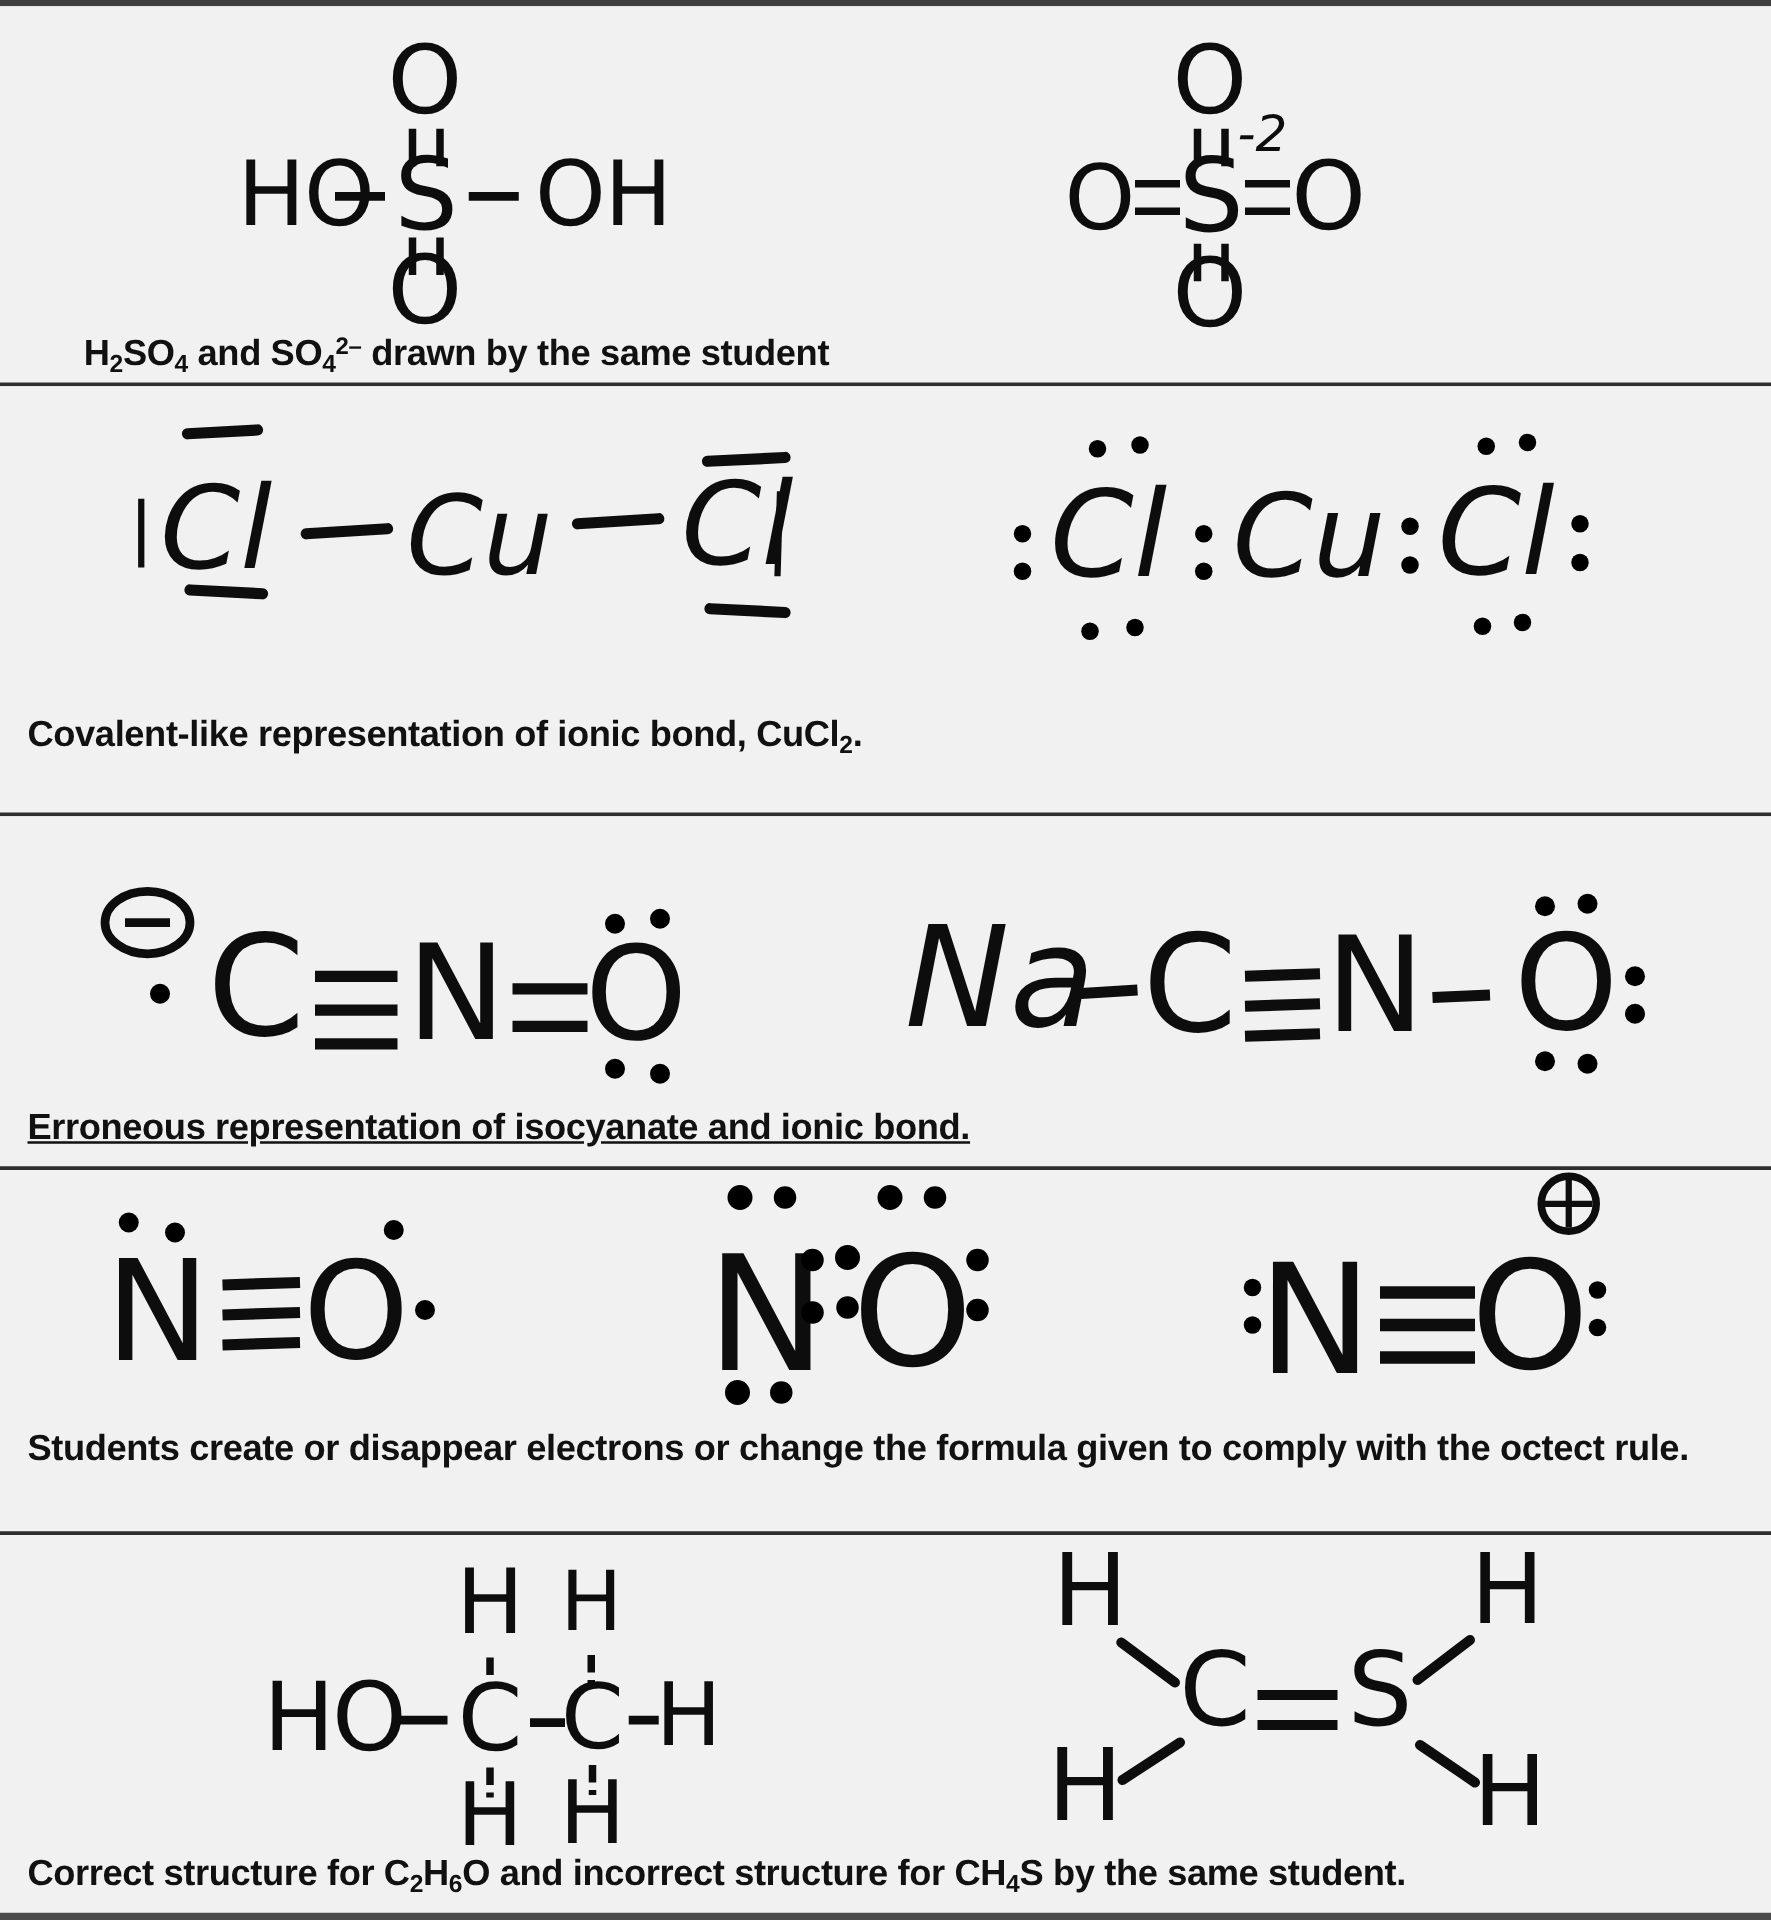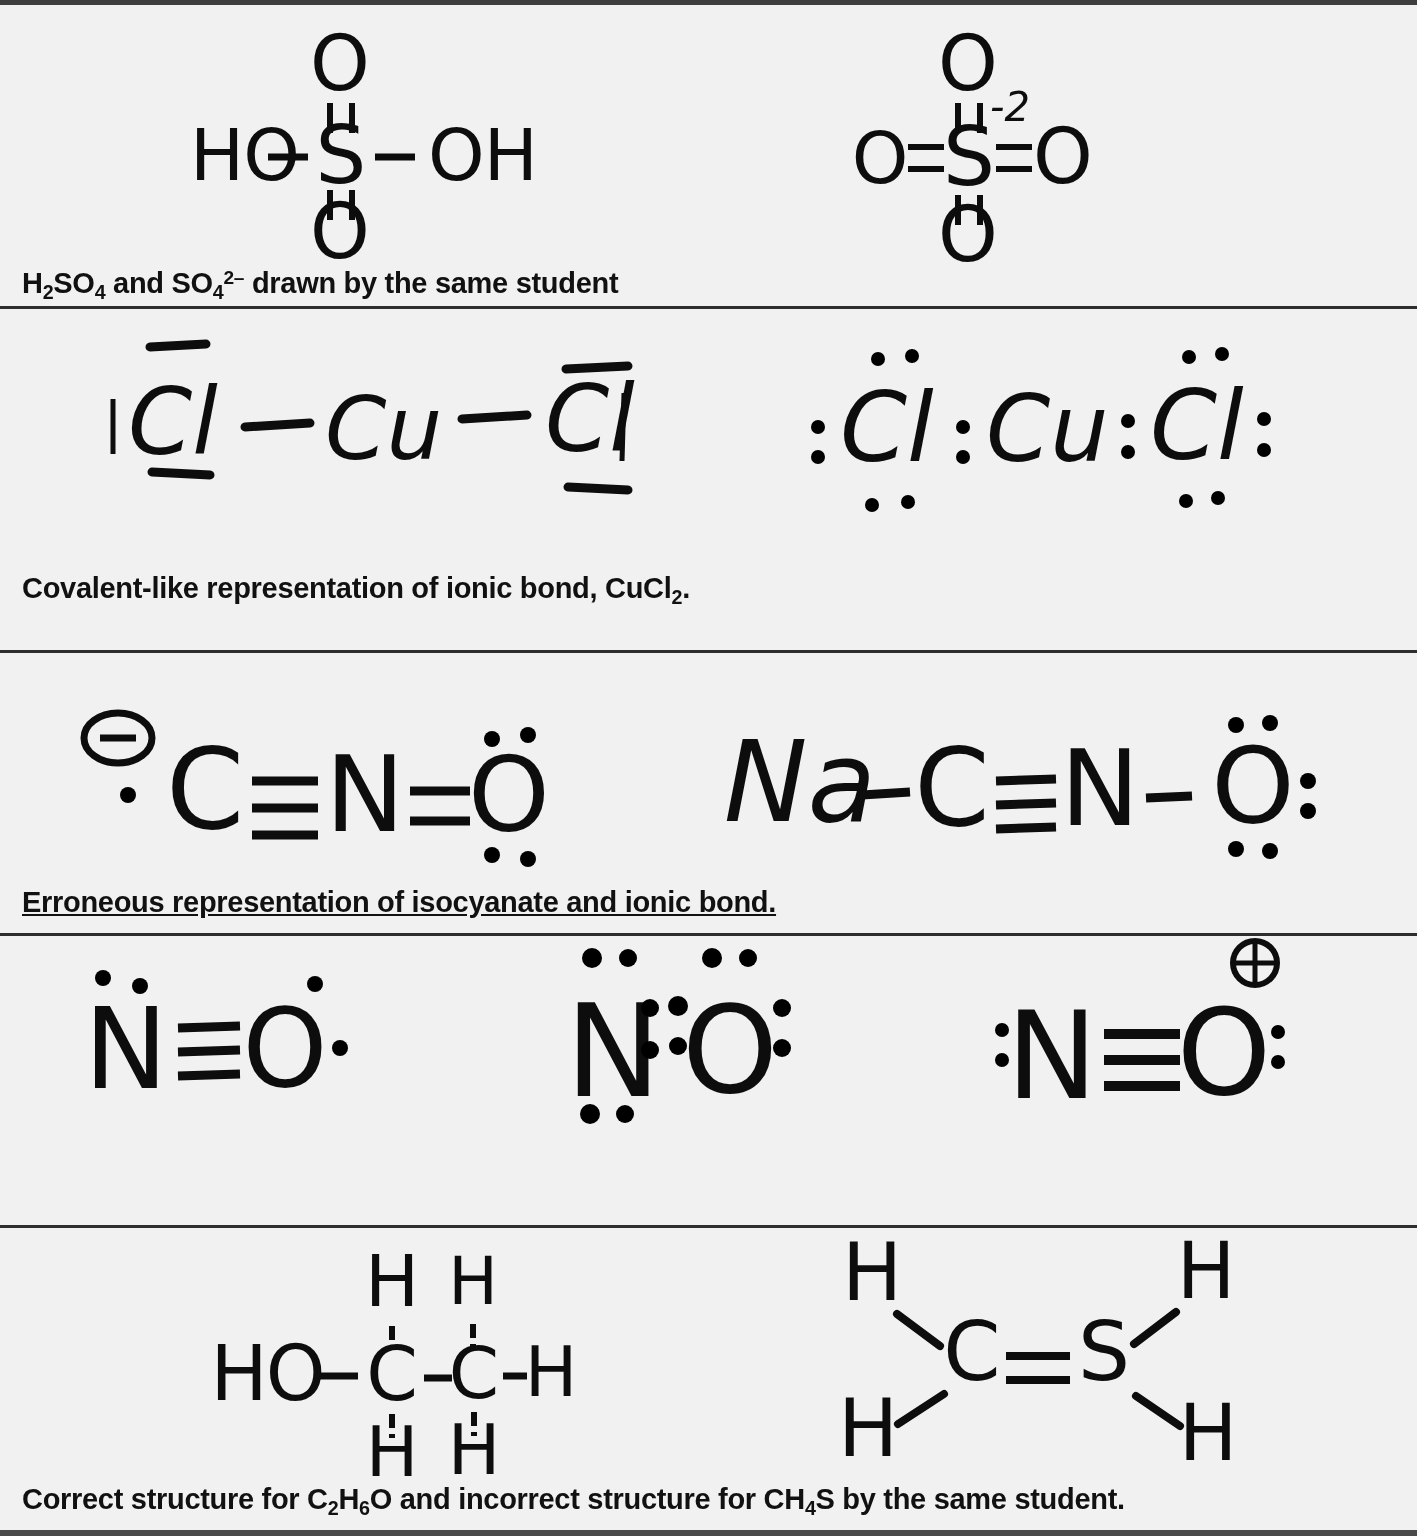--- a/index.html
+++ b/index.html
@@ -81,21 +81,21 @@
           <text x="1010" y="116" font-size="40" text-anchor="middle" class="ital">-2</text>
           <line x1="996" y1="142" x2="1032" y2="142" stroke="#0d0d0d" stroke-width="6"></line>
           <line x1="996" y1="164" x2="1032" y2="164" stroke="#0d0d0d" stroke-width="6"></line>
           <text x="1063" y="178" font-size="76" text-anchor="middle">O</text>
           <line x1="958" y1="190" x2="958" y2="220" stroke="#0d0d0d" stroke-width="6"></line>
           <line x1="980" y1="190" x2="980" y2="220" stroke="#0d0d0d" stroke-width="6"></line>
           <text x="968" y="256" font-size="76" text-anchor="middle">O</text>
         </g>
       </svg>
     </div>
-    <div class="caption" style="top:262px;">
+    <div class="caption" style="top:262px;margin-left:45px;">
       <span>H</span><sub>2</sub><span>SO</span><sub>4</sub><span> and SO</span><sub>4</sub><sup>2–</sup><span> drawn by the same student</span>
     </div>
   </div>
 
   <div class="row row-2">
     <div class="art">
       <svg width="1417" height="230" viewBox="0 0 1417 230" aria-hidden="true">
 
         <g>
           <line x1="113" y1="90" x2="113" y2="145" stroke="#0d0d0d" stroke-width="5"></line>
@@ -222,20 +222,23 @@
           <line x1="1104" y1="150" x2="1180" y2="150" stroke="#0d0d0d" stroke-width="10"></line>
           <text x="1224" y="158" font-size="120" text-anchor="middle">O</text>
           <circle cx="1255" cy="27" r="22" fill="none" stroke="#0d0d0d" stroke-width="6"></circle>
           <line x1="1236" y1="27" x2="1274" y2="27" stroke="#0d0d0d" stroke-width="5"></line>
           <line x1="1255" y1="8" x2="1255" y2="46" stroke="#0d0d0d" stroke-width="5"></line>
           <circle cx="1278" cy="96" r="7"></circle>
             <circle cx="1278" cy="126" r="7"></circle>
         </g>
       </svg>
     </div>
+    <div class="caption" style="top:207px;">
+      <span>Students create or disappear electrons or change the formula given to comply with the octect rule.</span>
+    </div>
   </div>
 
   <div class="row row-5">
     <div class="art">
       <svg width="1417" height="255" viewBox="0 0 1417 255" aria-hidden="true">
         <g>
           <text x="392" y="78" font-size="72" text-anchor="middle">H</text>
           <line x1="392" y1="98" x2="392" y2="122" stroke="#0d0d0d" stroke-width="6" stroke-dasharray="14 6"></line>
           <text x="473" y="76" font-size="66" text-anchor="middle">H</text>
           <line x1="473" y1="96" x2="473" y2="120" stroke="#0d0d0d" stroke-width="6" stroke-dasharray="14 6"></line>

